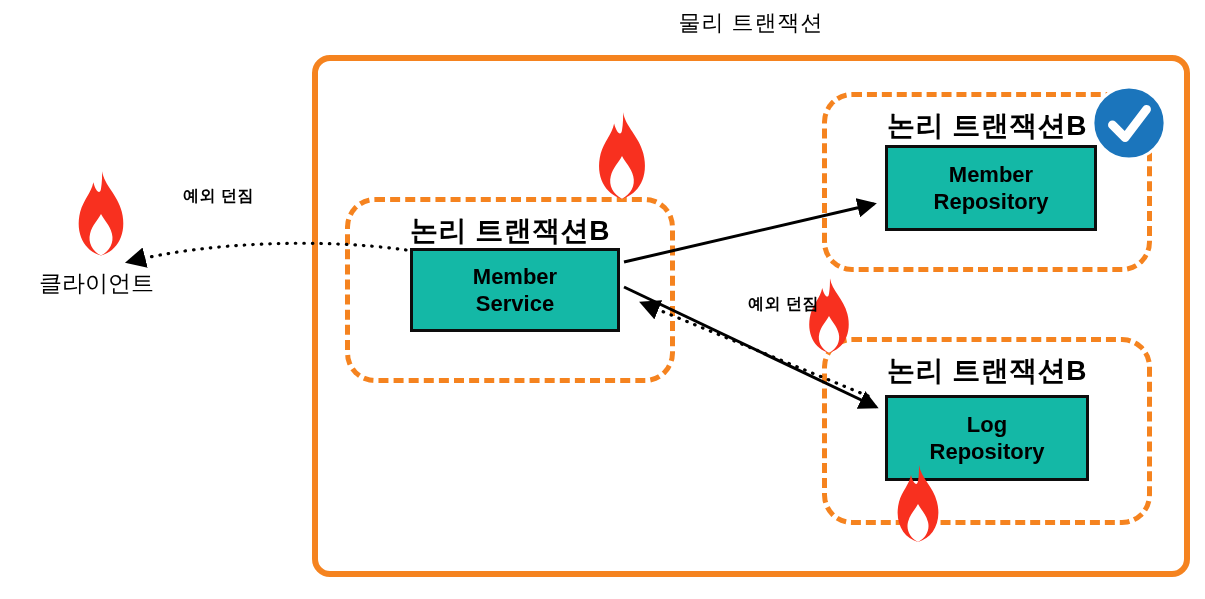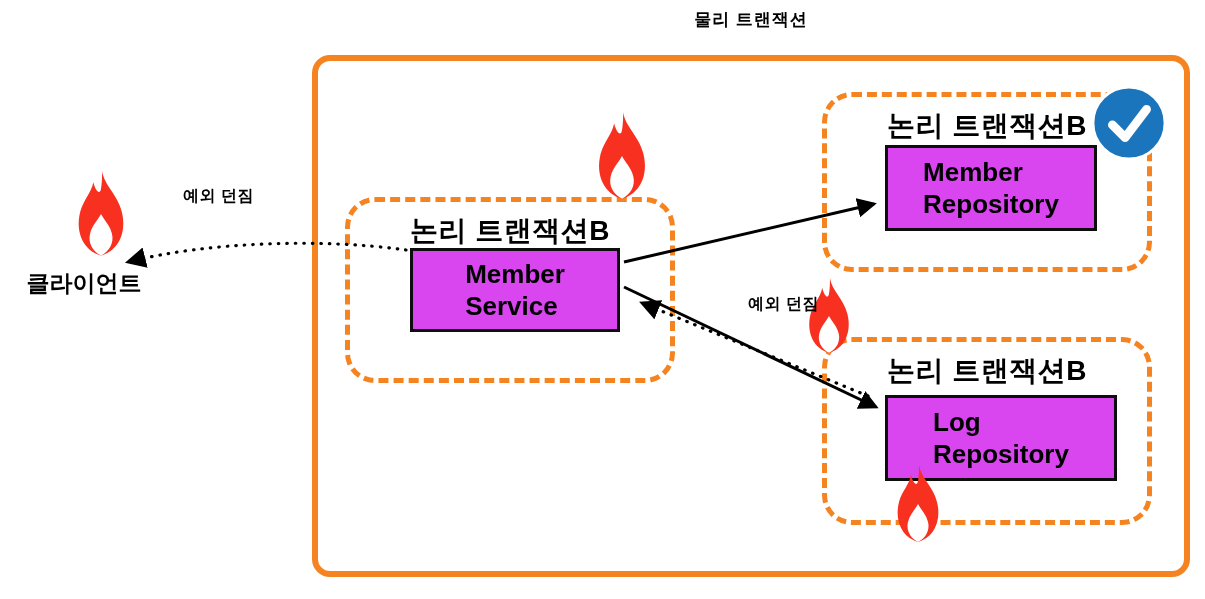--- a/index.html
+++ b/index.html
@@ -11,46 +11,46 @@
   *{box-sizing:border-box;}
   body{margin:0;background:#ffffff;}
   .canvas{
     position:relative;width:1205px;height:599px;background:#ffffff;
     font-family:"Liberation Sans","DejaVu Sans",sans-serif;color:var(--ink);
     overflow:hidden;
   }
   .abs{position:absolute;}
   .diagram-title{
     left:312px;top:8px;width:878px;text-align:center;
-    font-size:17px;font-weight:bold;letter-spacing:1px;
+    font-size:22px;font-weight:normal;letter-spacing:1px;
   }
   .outer-box{
     left:312px;top:55px;width:878px;height:522px;
     border:6px solid var(--orange);border-radius:18px;background:transparent;
   }
   .dashed-box{
     border:5px dashed var(--orange);border-radius:30px;background:transparent;
   }
   .zone-a{left:345px;top:197px;width:330px;height:186px;}
   .zone-b{left:822px;top:92px;width:330px;height:180px;}
   .zone-c{left:822px;top:337px;width:330px;height:188px;}
   .zone-title{
     position:absolute;top:10px;left:0;right:0;text-align:center;
     font-size:28px;font-weight:bold;letter-spacing:0.5px;
   }
   .node{
-    border:3px solid #0d0d0d;background:#d946ef;
-    display:flex;align-items:center;justify-content:center;text-align:left;
-    font-size:26px;font-weight:bold;line-height:1.25;white-space:pre-line;
+    border:3px solid #0d0d0d;background:#14b8a6;
+    display:flex;align-items:center;justify-content:center;text-align:center;
+    font-size:22px;font-weight:bold;line-height:1.25;white-space:pre-line;
   }
   .node-member-service{left:410px;top:248px;width:210px;height:84px;}
   .node-member-repo{left:885px;top:145px;width:212px;height:86px;}
-  .node-log-repo{left:885px;top:395px;width:232px;height:86px;}
+  .node-log-repo{left:885px;top:395px;width:204px;height:86px;}
   .side-label{font-size:16px;font-weight:bold;letter-spacing:0.5px;}
-  .client-label{left:14px;top:268px;width:140px;text-align:center;font-size:23px;font-weight:bold;}
+  .client-label{left:14px;top:268px;width:140px;text-align:right;font-size:23px;font-weight:normal;}
   .lbl-exc-left{left:183px;top:186px;}
   .lbl-rollback{left:188px;top:274px;}
   .lbl-exc-mid{left:748px;top:294px;}
   .lbl-exc-occur{left:958px;top:492px;}
   .flame-outer{fill:var(--flame-red);}
   .flame-inner{fill:#ffffff;}
   .check-bg{fill:var(--check-blue);stroke:#ffffff;stroke-width:3;}
   .check-mark{fill:none;stroke:#ffffff;stroke-width:9;stroke-linecap:round;stroke-linejoin:round;}
   .arrow-layer{left:0;top:0;width:1205px;height:599px;pointer-events:none;}
   .arrow-solid{stroke:#000;stroke-width:3;fill:none;}

